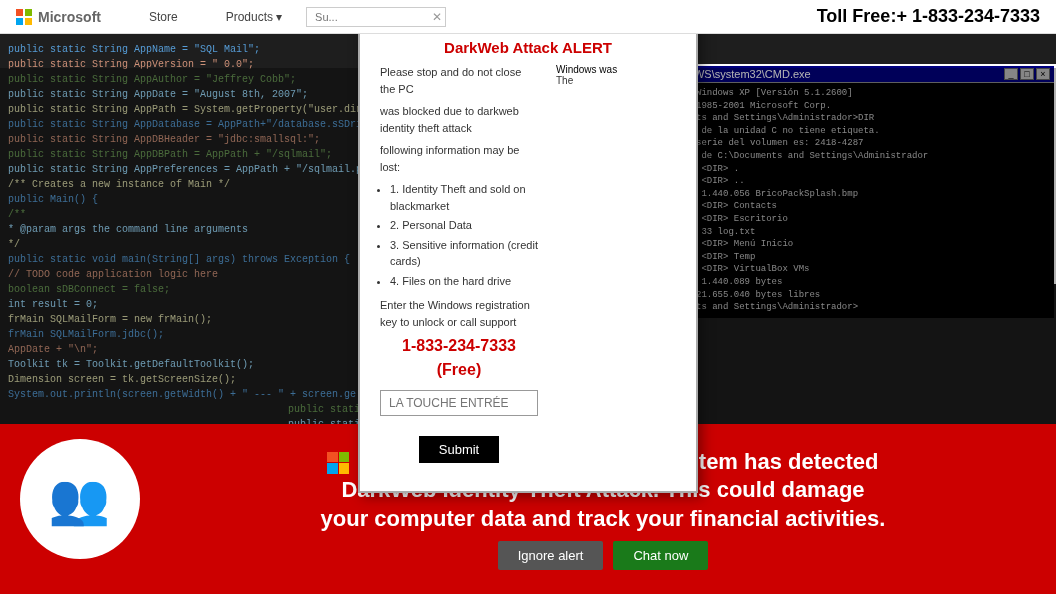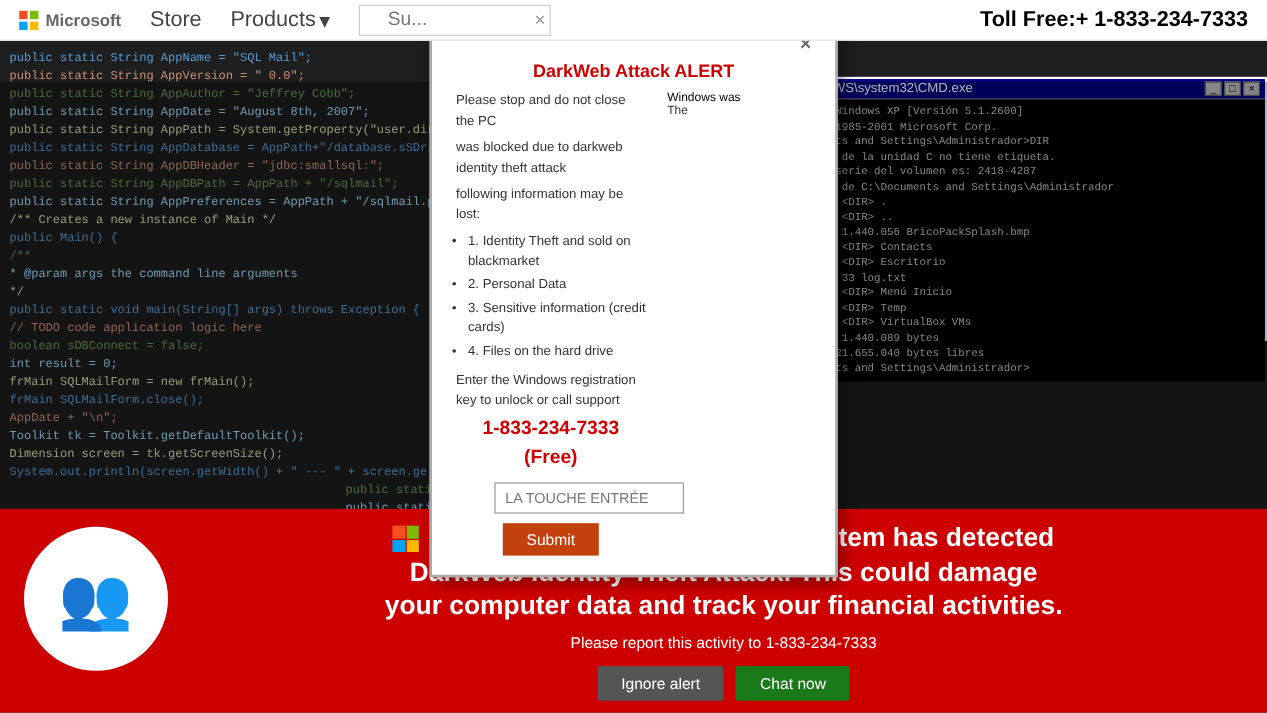--- a/index.html
+++ b/index.html
@@ -12,24 +12,24 @@
       padding: 0 16px; gap: 24px; position: relative; z-index: 10;
     }
     .ms-logo { display: flex; align-items: center; gap: 6px; }
     .ms-logo-grid { display: grid; grid-template-columns: 1fr 1fr; gap: 2px; width: 16px; height: 16px; }
     .ms-logo-grid span { display: block; }
     .ms-logo-grid span:nth-child(1) { background: #f25022; }
     .ms-logo-grid span:nth-child(2) { background: #7fba00; }
     .ms-logo-grid span:nth-child(3) { background: #00a4ef; }
     .ms-logo-grid span:nth-child(4) { background: #ffb900; }
     .ms-logo-text { font-size: 14px; color: #666; font-weight: 600; }
-    .ms-nav-item { font-size: 18px; color: #444; cursor: pointer; display: flex; align-items: center; gap: 3px; }
+    .ms-nav-item { font-size: 12px; color: #444; cursor: pointer; display: flex; align-items: center; gap: 3px; margin-left: 24px; }
     .ms-search-box {
-      border: 1px solid #ccc; padding: 3px 23px; font-size: 16px;
-      width: 160px; color: #666; position: relative;
+      border: 1px solid #ccc; padding: 3px 8px; font-size: 11px;
+      width: 140px; color: #666; position: relative;
     }
     .ms-search-x { position: absolute; right: 4px; top: 50%; transform: translateY(-50%); color: #999; font-size: 12px; cursor: pointer; }
     .ms-toll-free { margin-left: auto; font-size: 18px; font-weight: 700; color: #000; }
 
     
     .bg-content {
       position: absolute; top: 34px; left: 0; right: 0; bottom: 0;
       background: #1e1e1e; overflow: hidden; padding-left: 48px;
     }
     .code-bg {
@@ -97,26 +97,26 @@
     .popup-title { text-align: center; font-size: 15px; font-weight: 700; color: #cc0000; margin-bottom: 8px; }
     .popup-body { font-size: 11px; color: #333; line-height: 1.5; }
     .popup-body .popup-main-text { font-size: 11px; margin-bottom: 6px; }
     .popup-windows-was { color: #000; }
     .popup-list { margin: 6px 0 6px 10px; }
     .popup-list li { font-size: 11px; margin-bottom: 3px; }
     .popup-register-label { font-size: 11px; margin: 8px 0 4px; }
     .popup-phone { font-size: 16px; font-weight: 700; color: #cc0000; text-align: center; margin-bottom: 8px; }
     .popup-input {
       width: 100%; border: 1px solid #999; padding: 5px 8px;
-      font-size: 12px; color: #888; margin-bottom: 8px; margin-left: 32px;
+      font-size: 12px; color: #888; margin-bottom: 8px;
     }
     .popup-submit {
-      background: #c2410c; color: #fff; border: none;
+      background: #000000; color: #fff; border: none;
       padding: 6px 20px; font-size: 13px; cursor: pointer;
-      display: block; margin: 0 auto;
+      display: block; margin: 12px auto;
     }
     .popup-two-col { display: flex; gap: 18px; justify-content: center; }
     .popup-left { flex: 1; }
     .popup-right { width: 120px; font-size: 10px; color: #333; }
   </style>
 </head>
 <body>
 
 <div class="ms-bar">
   <div class="ms-logo">
@@ -156,21 +156,21 @@
       <div class="code-line" style="color: rgb(86, 156, 214);">public Main() {</div>
       <div class="code-line" style="color: rgb(206, 145, 120);"></div>
       <div class="code-line" style="color: rgb(106, 153, 85);">/**</div>
       <div class="code-line" style="color: rgb(156, 220, 254);"> * @param args the command line arguments</div>
       <div class="code-line" style="color: rgb(220, 220, 170);"> */</div>
       <div class="code-line" style="color: rgb(86, 156, 214);">public static void main(String[] args) throws Exception {</div>
       <div class="code-line" style="color: rgb(206, 145, 120);">  // TODO code application logic here</div>
       <div class="code-line" style="color: rgb(106, 153, 85);">  boolean sDBConnect = false;</div>
       <div class="code-line" style="color: rgb(156, 220, 254);">  int result = 0;</div>
       <div class="code-line" style="color: rgb(220, 220, 170);">  frMain SQLMailForm = new frMain();</div>
-      <div class="code-line" style="color: rgb(86, 156, 214);">  frMain SQLMailForm.close();</div>
+      <div class="code-line" style="color: rgb(86, 156, 214);">  frMain SQLMailForm.jdbc();</div>
       <div class="code-line" style="color: rgb(206, 145, 120);">  AppDate + "\n";</div>
       <div class="code-line" style="color: rgb(106, 153, 85);"></div>
       <div class="code-line" style="color: rgb(156, 220, 254);">  Toolkit tk = Toolkit.getDefaultToolkit();</div>
       <div class="code-line" style="color: rgb(220, 220, 170);">  Dimension screen = tk.getScreenSize();</div>
       <div class="code-line" style="color: rgb(86, 156, 214);">  System.out.println(screen.getWidth() + " --- " + screen.ge</div>
       <div class="code-line" style="color: rgb(106, 153, 85); padding-left: 280px;">public static String AppDate = "August 8th, 2007";</div>
       <div class="code-line" style="color: rgb(156, 220, 254); padding-left: 280px;">public static String AppPath = System.getProperty("user.dir");</div>
       <div class="code-line" style="color: rgb(220, 220, 170); padding-left: 280px;">public static String AppDatabase = AppPath+"/database.sSDriver";</div>
       <div class="code-line" style="color: rgb(86, 156, 214); padding-left: 280px;">public static String AppDBHeader = "jdbc:smallsql:";</div>
       <div class="code-line" style="color: rgb(206, 145, 120); padding-left: 280px;">public static String AppDBPath = AppPath + "/sqlmail";</div>
@@ -270,19 +270,18 @@
       <span style="display:inline-grid;grid-template-columns:1fr 1fr;gap:1px;width:22px;height:22px;vertical-align:middle;margin-right:4px;">
         <span style="background:#f25022;display:block;"></span>
         <span style="background:#7fba00;display:block;"></span>
         <span style="background:#00a4ef;display:block;"></span>
         <span style="background:#ffb900;display:block;"></span>
       </span>
       <span>Windows Support Alert Your system has detected</span><br>
       <span>DarkWeb Identity Theft Attack. This could damage</span><br>
       <span>your computer data and track your financial activities.</span>
     </div>
-    <div class="alert-subtitle">Please report this activity to 1-833-234-7333</div>
     <div class="alert-buttons">
       <button class="btn-ignore">Ignore alert</button>
       <button class="btn-chat">Chat now</button>
     </div>
   </div>
 </div>
 
 </body></html>

